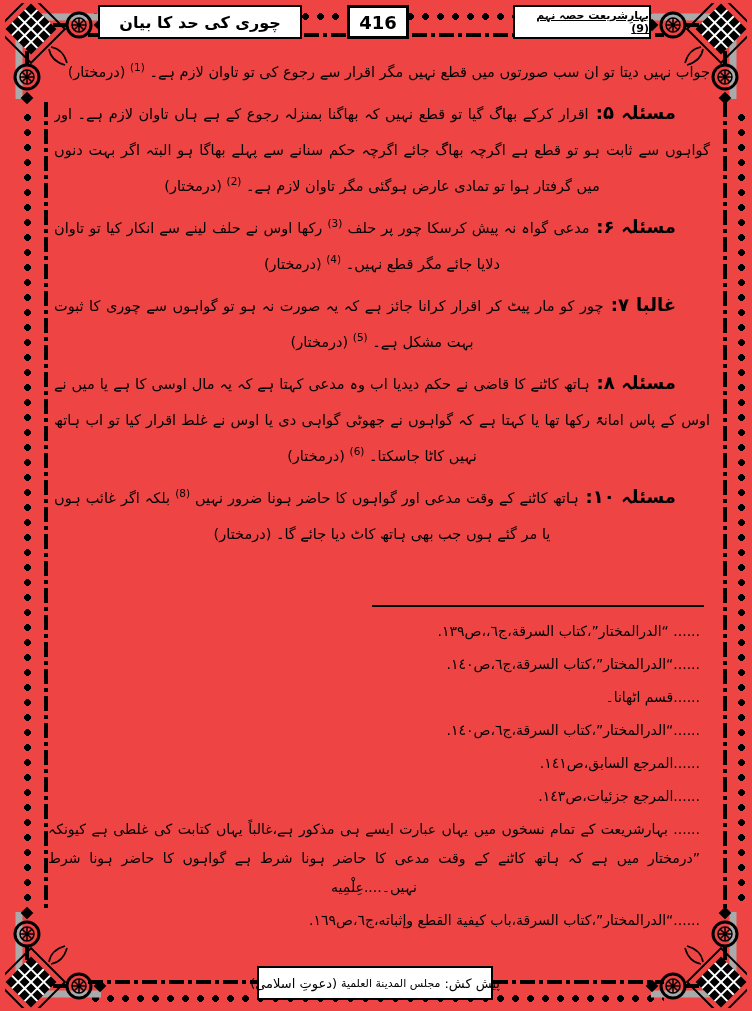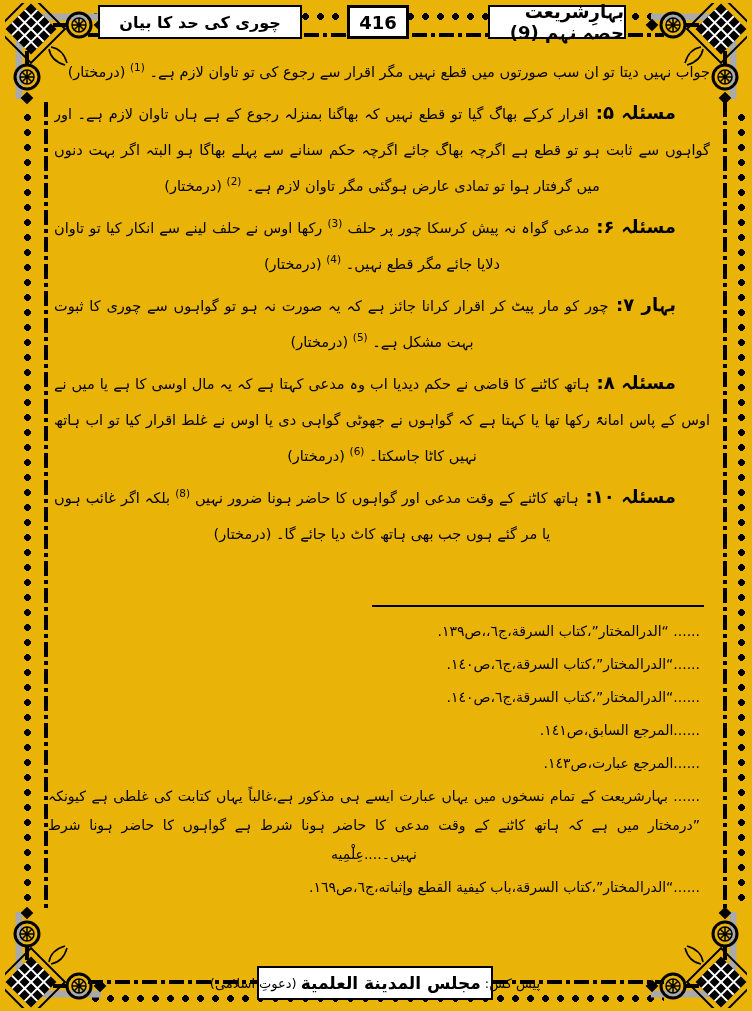--- a/index.html
+++ b/index.html
@@ -1,17 +1,17 @@
 <!DOCTYPE html>
 <html lang="ur" dir="rtl"><head>
 <meta charset="utf-8">
 <style>
   html,body{margin:0;padding:0;background:#e8e8e8;}
   .page{
-    position:relative;width:752px;height:1011px;background:#eab308;
+    position:relative;width:752px;height:1011px;background:#ef4444;
     margin:0 auto;overflow:hidden;direction:rtl;
     font-family:"DejaVu Sans","Liberation Sans",sans-serif;color:#000;
   }
   
   .h-beads{position:absolute;left:88px;right:88px;height:11px;
     background-image:radial-gradient(circle 3.6px at 50% 50%,#000 97%,transparent 100%);
     background-size:15px 11px;background-repeat:repeat-x;}
   .h-beads.top{top:11px}.h-beads.bottom{top:993px}
   .h-dash{position:absolute;left:88px;right:88px;height:4px;
     background:repeating-linear-gradient(90deg,#000 0 15px,transparent 15px 19px,#000 19px 23px,transparent 23px 27px);}
@@ -27,25 +27,25 @@
   .corner.tl{left:5px;top:3px}
   .corner.tr{right:5px;top:3px;transform:scaleX(-1)}
   .corner.bl{left:5px;bottom:3px;transform:scaleY(-1)}
   .corner.br{right:5px;bottom:3px;transform:scale(-1,-1)}
   
   .hbox{position:absolute;top:5px;height:34px;border:2px solid #000;background:#fff;
     box-sizing:border-box;display:flex;align-items:center;justify-content:center;
     font-weight:bold;}
   .hbox.left{left:98px;width:204px;font-size:16px;}
   .hbox.center{left:347px;width:62px;border-width:3px;font-size:18px;direction:ltr;}
-  .hbox.right{left:488px;width:138px;font-size:18px;}
+  .hbox.right{left:513px;width:138px;font-size:11px;text-decoration:underline;}
   .fbox{position:absolute;top:966px;left:257px;width:236px;height:34px;border:2px solid #000;
     background:#fff;box-sizing:border-box;display:flex;align-items:center;justify-content:center;
     gap:4px;font-size:13px;white-space:nowrap;}
-  .fbox .pub-name{font-weight:bold;font-size:17px;}
+  .fbox .pub-name{font-weight:normal;font-size:11px;}
   
   .body-text{position:absolute;top:54px;right:42px;width:656px;height:552px;overflow:hidden;}
   .para{margin:0 0 5px 0;font-size:14.5px;line-height:36px;
     text-align:justify;text-align-last:center;}
   .para.masala{text-indent:34px;}
   .para.continuation{text-align-last:right;text-indent:0;}
   .masala-label{font-weight:bold;font-size:18px;}
   sup.fn-ref{font-size:10.5px;line-height:0;vertical-align:super;}
   
   .fn-sep{position:absolute;top:605px;left:372px;width:332px;border-top:2px solid #000;}
@@ -180,32 +180,33 @@
     <span>416</span>
   </div>
   <div class="hbox right">
     <span>بہارِشریعت حصہ نہم (9)</span>
   </div>
 
   <div class="body-text">
       <p class="para continuation">جواب نہیں دیتا تو ان سب صورتوں میں قطع نہیں مگر اقرار سے رجوع کی تو تاوان لازم ہے۔ <sup class="fn-ref">(1)</sup> (درمختار)</p>
       <p class="para masala"><b class="masala-label">مسئلہ ۵: </b>اقرار کرکے بھاگ گیا تو قطع نہیں کہ بھاگنا بمنزلہ رجوع کے ہے ہاں تاوان لازم ہے۔ اور گواہوں سے ثابت ہو تو قطع ہے اگرچہ بھاگ جائے اگرچہ حکم سنانے سے پہلے بھاگا ہو البتہ اگر بہت دنوں میں گرفتار ہوا تو تمادی عارض ہوگئی مگر تاوان لازم ہے۔ <sup class="fn-ref">(2)</sup> (درمختار)</p>
       <p class="para masala"><b class="masala-label">مسئلہ ۶: </b>مدعی گواہ نہ پیش کرسکا چور پر حلف <sup class="fn-ref">(3)</sup> رکھا اوس نے حلف لینے سے انکار کیا تو تاوان دلایا جائے مگر قطع نہیں۔ <sup class="fn-ref">(4)</sup> (درمختار)</p>
-      <p class="para masala"><b class="masala-label">بہار ۷: </b>چور کو مار پیٹ کر اقرار کرانا جائز ہے کہ یہ صورت نہ ہو تو گواہوں سے چوری کا ثبوت بہت مشکل ہے۔ <sup class="fn-ref">(5)</sup> (درمختار)</p>
+      <p class="para masala"><b class="masala-label">غالبا ۷: </b>چور کو مار پیٹ کر اقرار کرانا جائز ہے کہ یہ صورت نہ ہو تو گواہوں سے چوری کا ثبوت بہت مشکل ہے۔ <sup class="fn-ref">(5)</sup> (درمختار)</p>
       <p class="para masala"><b class="masala-label">مسئلہ ۸: </b>ہاتھ کاٹنے کا قاضی نے حکم دیدیا اب وہ مدعی کہتا ہے کہ یہ مال اوسی کا ہے یا میں نے اوس کے پاس امانۃً رکھا تھا یا کہتا ہے کہ گواہوں نے جھوٹی گواہی دی یا اوس نے غلط اقرار کیا تو اب ہاتھ نہیں کاٹا جاسکتا۔ <sup class="fn-ref">(6)</sup> (درمختار)</p>
       <p class="para masala"><b class="masala-label">مسئلہ ۱۰: </b>ہاتھ کاٹنے کے وقت مدعی اور گواہوں کا حاضر ہونا ضرور نہیں <sup class="fn-ref">(8)</sup> بلکہ اگر غائب ہوں یا مر گئے ہوں جب بھی ہاتھ کاٹ دیا جائے گا۔  (درمختار)</p>
     </div>
 
   <div class="fn-sep"></div>
   <div class="footnotes">
       <p class="fn">...... “الدرالمختار”،کتاب السرقة،ج٦،،ص١٣٩.</p>
       <p class="fn">......“الدرالمختار”،کتاب السرقة،ج٦،ص١٤٠.</p>
+      <p class="fn">......قسم اٹھانا۔</p>
       <p class="fn">......“الدرالمختار”،کتاب السرقة،ج٦،ص١٤٠.</p>
       <p class="fn">......المرجع السابق،ص١٤١.</p>
-      <p class="fn">......المرجع عبارت،ص١٤٣.</p>
+      <p class="fn">......المرجع جزئیات،ص١٤٣.</p>
       <p class="fn wide">...... بہارشریعت کے تمام نسخوں میں یہاں عبارت ایسے ہی مذکور ہے،غالباً یہاں کتابت کی غلطی ہے کیونکہ ”درمختار میں ہے کہ ہاتھ کاٹنے کے وقت مدعی کا حاضر ہونا شرط ہے گواہوں کا حاضر ہونا شرط نہیں۔....عِلْمِیه</p>
       <p class="fn">......“الدرالمختار”،کتاب السرقة،باب کیفیة القطع وإثباته،ج٦،ص١٦٩.</p>
     </div>
 
   <div class="fbox">
     <span>پیش کش:</span>
     <span class="pub-name">مجلس المدینة العلمیة</span>
     <span>(دعوتِ اسلامی)</span>
   </div>
 

